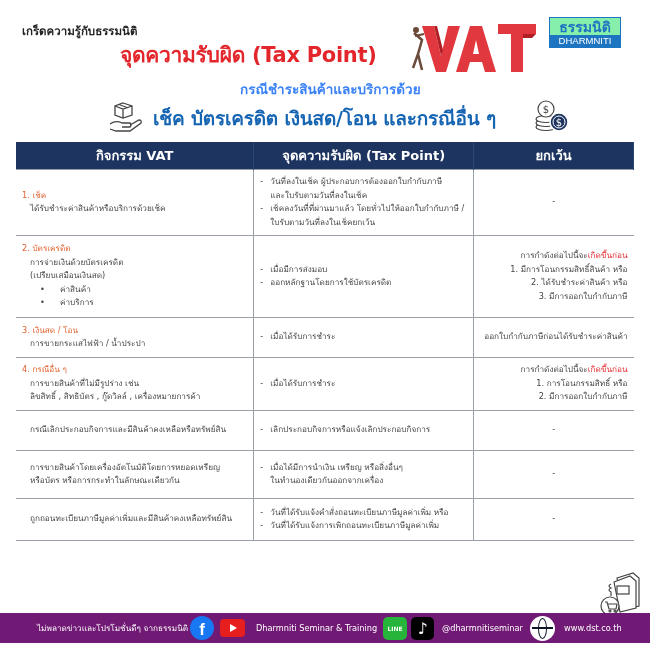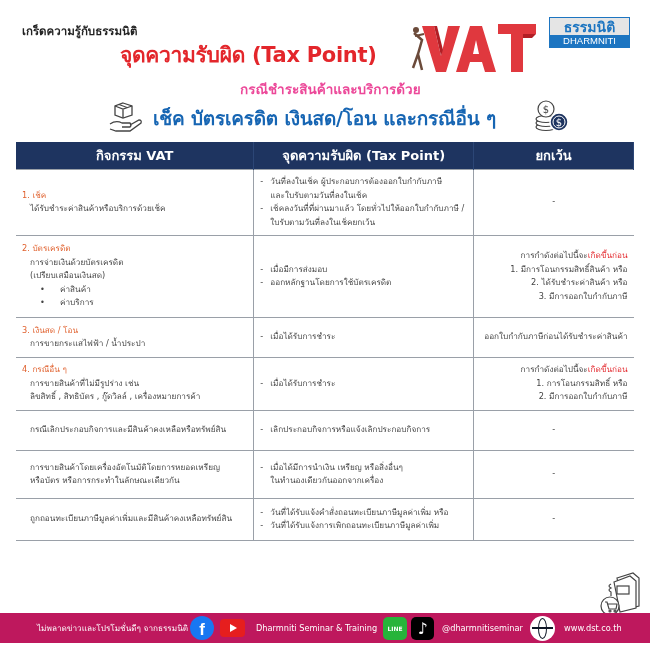--- a/index.html
+++ b/index.html
@@ -5,25 +5,25 @@
   * { box-sizing: border-box; margin: 0; padding: 0; }
   html, body { width: 650px; height: 650px; background: #ffffff; overflow: hidden; }
   body { font-family: "DejaVu Sans", "Liberation Sans", sans-serif; color: #333; position: relative; }
 
   .top-label { position: absolute; left: 22px; top: 22px; font-size: 11.5px; color: #222; font-weight: bold; }
 
   .title { position: absolute; left: 120px; top: 38px; font-size: 21px; font-weight: bold; color: #e3262b; white-space: nowrap; letter-spacing: -0.3px; }
 
   .vat-art { position: absolute; left: 408px; top: 16px; width: 130px; height: 60px; }
 
-  .logo { position: absolute; left: 549px; top: 17px; width: 81px; border: 1.5px solid #1d75c1; background: #e5e5e5; }
+  .logo { position: absolute; left: 549px; top: 17px; width: 72px; border: 1.5px solid #1d75c1; background: #86efac; }
   .logo-th { font-size: 14px; color: #1d75c1; text-align: center; font-weight: bold; line-height: 16px; padding-top: 1px; }
   .logo-en { background: #1d75c1; color: #fff; font-size: 9.5px; text-align: center; line-height: 12px; font-family: Liberation Sans, sans-serif; }
 
-  .subtitle { position: absolute; left: 240px; top: 78px; font-size: 13.5px; font-weight: bold; color: #ec4899; white-space: nowrap; }
+  .subtitle { position: absolute; left: 240px; top: 78px; font-size: 13.5px; font-weight: bold; color: #3b82f6; white-space: nowrap; }
 
   .headline { position: absolute; left: 153px; top: 103px; font-size: 19px; font-weight: bold; color: #1665b3; white-space: nowrap; letter-spacing: -0.2px; }
   .hand-icon { position: absolute; left: 108px; top: 100px; width: 36px; height: 34px; }
   .coin-icon { position: absolute; left: 532px; top: 100px; width: 38px; height: 34px; }
 
   table.vat { position: absolute; left: 16px; top: 142px; width: 618px; border-collapse: collapse; font-size: 8.2px; color: #444; }
   table.vat th { background: #1e3460; color: #fff; font-size: 13px; font-weight: bold; height: 27px; border-right: 1px solid #2c4676; text-align: center; }
   table.vat td { border: 1px solid #9aa0a8; vertical-align: middle; padding: 3px 6px; line-height: 13.5px; }
   table.vat tr td:first-child { border-left: none; }
   table.vat tr td:last-child { border-right: none; }
@@ -33,21 +33,21 @@
   td.c3-left { text-align: right; }
   .num-title { color: #e0612e; }
   .indent { padding-left: 8px; display: block; }
   .bullet::before { content: "•"; display: inline-block; width: 12px; padding-left: 10px; margin-right: 8px; }
   .dash-line { display: block; }
   .dash-line .dash { display: inline-block; width: 10px; }
   .cont { display: block; padding-left: 10px; }
   .hl { color: #e3262b; }
   .num-list { display: block; padding-left: 14px; }
 
-  .footer { position: absolute; left: 0; top: 613px; width: 650px; height: 30px; background: #be185d; color: #fff; font-size: 8.2px; display: flex; align-items: center; }
+  .footer { position: absolute; left: 0; top: 613px; width: 650px; height: 30px; background: #701a75; color: #fff; font-size: 8.2px; display: flex; align-items: center; }
   .footer .ft { position: absolute; white-space: nowrap; }
   .fb { position: absolute; left: 190px; top: 3px; width: 24px; height: 24px; border-radius: 50%; background: #1877f2; color: #fff; font-weight: bold; font-size: 17px; text-align: center; line-height: 27px; font-family: "Liberation Sans", sans-serif; }
   .yt { position: absolute; left: 220px; top: 6px; width: 25px; height: 18px; border-radius: 4px; background: #e61e1e; }
   .yt::after { content: ""; position: absolute; left: 10px; top: 5px; border-left: 7px solid #fff; border-top: 4px solid transparent; border-bottom: 4px solid transparent; }
   .line { position: absolute; left: 383px; top: 4px; width: 24px; height: 23px; border-radius: 5px; background: #27b43a; color: #fff; font-size: 6px; font-weight: bold; text-align: center; line-height: 23px; }
   .tt { position: absolute; left: 411px; top: 4px; width: 23px; height: 23px; border-radius: 5px; background: #000; color: #fff; font-size: 16px; text-align: center; line-height: 23px; font-weight: bold; }
   .globe { position: absolute; left: 530px; top: 3px; width: 25px; height: 25px; border-radius: 50%; background: #fff; }
   .globe::before { content: ""; position: absolute; left: 8px; top: 2px; width: 7px; height: 19px; border: 1.5px solid #0e1726; border-radius: 50%; }
   .globe::after { content: ""; position: absolute; left: 2px; top: 11px; width: 21px; height: 2px; background: #0e1726; }
 

